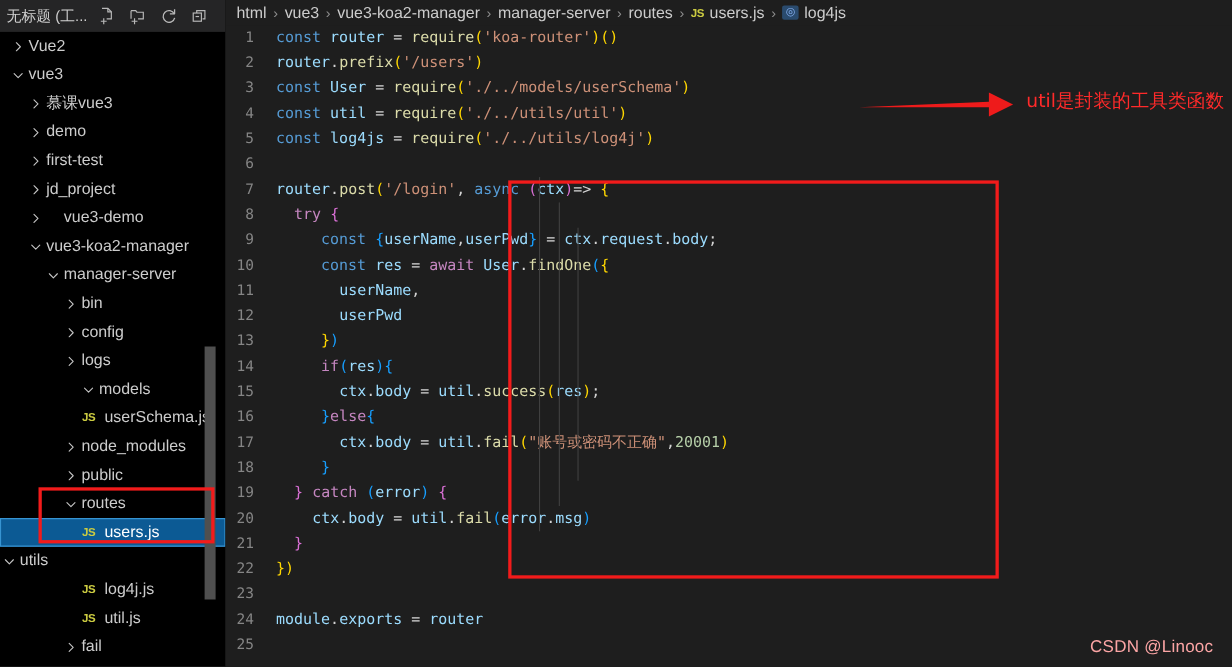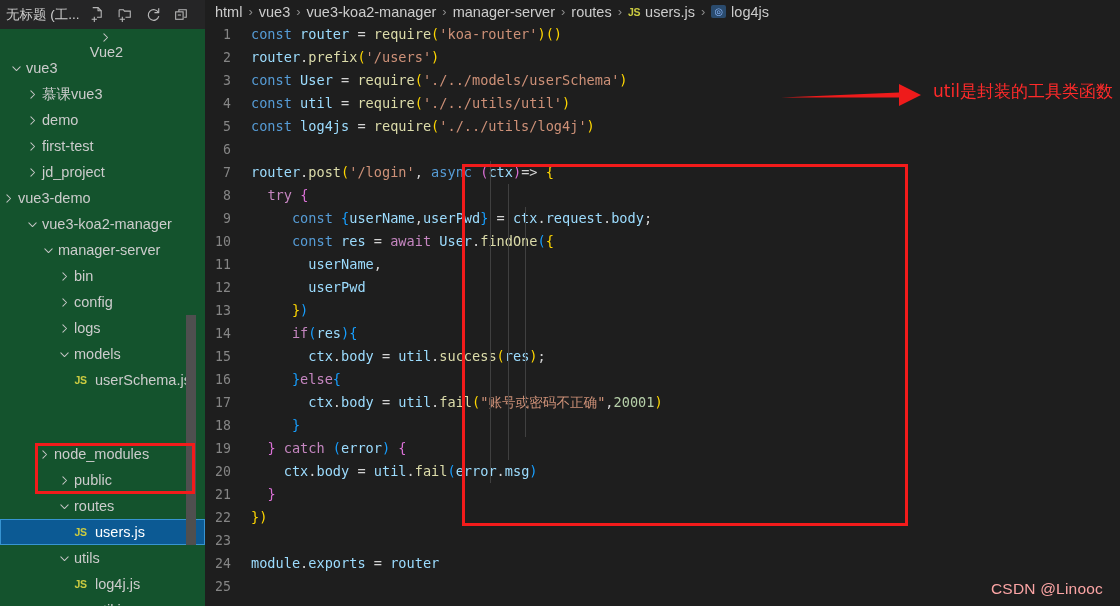--- a/index.html
+++ b/index.html
@@ -6,21 +6,21 @@
   html,body { width:1120px; height:606px; overflow:hidden; background:#1e1e1e; }
   body {
     font-family: "Liberation Sans", "DejaVu Sans", sans-serif;
     color:#cccccc;
     -webkit-font-smoothing:antialiased;
   }
   .app { position:relative; width:1120px; height:606px; display:flex; background:#1e1e1e; }
 
   
   .sidebar {
-    width:205px; height:606px; background:#14532d;
+    width:205px; height:606px; background:#000000;
     position:relative; overflow:hidden; flex:0 0 205px;
   }
   .sb-header {
     height:29px; display:flex; align-items:center;
     padding-left:6px; background:#252526;
   }
   .sb-title {
     font-size:13.5px; color:#cfcfcf; white-space:nowrap;
     letter-spacing:0px; flex:0 0 auto;
   }
@@ -163,21 +163,21 @@
           <svg width="17" height="17" viewBox="0 0 16 16" fill="none" stroke="#c5c5c5" stroke-width="1">
             <rect x="2.5" y="5.5" width="7" height="7"></rect>
             <path d="M5.5 5.5v-2h7v7h-2"></path>
             <path d="M4.5 8.5h3"></path>
           </svg>
         </span>
       </div>
     </div>
 
     <div class="tree">
-        <div class="row" style="padding-left: 8px; flex-direction: column;">
+        <div class="row" style="padding-left: 8px;">
           <span class="twisty">
             <svg width="13" height="13" viewBox="0 0 16 16" fill="none">
               <path d="M6 3.5 L10.5 8 L6 12.5" stroke="#c5c5c5" stroke-width="1.25" stroke-linecap="round" stroke-linejoin="round"></path>
             </svg>
           </span>
           <span class="lbl">Vue2</span>
         </div>
         <div class="row" style="padding-left: 8px;">
           <span class="twisty">
             <svg width="13" height="13" viewBox="0 0 16 16" fill="none">
@@ -211,21 +211,21 @@
           <span class="lbl">first-test</span>
         </div>
         <div class="row" style="padding-left: 24px; text-align: center;">
           <span class="twisty">
             <svg width="13" height="13" viewBox="0 0 16 16" fill="none">
               <path d="M6 3.5 L10.5 8 L6 12.5" stroke="#c5c5c5" stroke-width="1.25" stroke-linecap="round" stroke-linejoin="round"></path>
             </svg>
           </span>
           <span class="lbl">jd_project</span>
         </div>
-        <div class="row" style="">
+        <div class="row" style="padding-left: 24px; gap: 16px;">
           <span class="twisty">
             <svg width="13" height="13" viewBox="0 0 16 16" fill="none">
               <path d="M6 3.5 L10.5 8 L6 12.5" stroke="#c5c5c5" stroke-width="1.25" stroke-linecap="round" stroke-linejoin="round"></path>
             </svg>
           </span>
           <span class="lbl">vue3-demo</span>
         </div>
         <div class="row" style="padding-left: 24px;">
           <span class="twisty">
             <svg width="13" height="13" viewBox="0 0 16 16" fill="none">
@@ -259,33 +259,33 @@
           <span class="lbl">config</span>
         </div>
         <div class="row" style="padding-left: 56px;">
           <span class="twisty">
             <svg width="13" height="13" viewBox="0 0 16 16" fill="none">
               <path d="M6 3.5 L10.5 8 L6 12.5" stroke="#c5c5c5" stroke-width="1.25" stroke-linecap="round" stroke-linejoin="round"></path>
             </svg>
           </span>
           <span class="lbl">logs</span>
         </div>
-        <div class="row" style="padding-left: 56px;">
+        <div class="row" style="padding-left: 56px; margin-left: 16px;">
           <span class="twisty">
             <svg width="13" height="13" viewBox="0 0 16 16" fill="none">
               <path d="M3.5 6 L8 10.5 L12.5 6" stroke="#c5c5c5" stroke-width="1.25" stroke-linecap="round" stroke-linejoin="round"></path>
             </svg>
           </span>
           <span class="lbl">models</span>
         </div>
         <div class="row" style="padding-left: 72px;">
           <span class="jsico">JS</span>
           <span class="lbl">userSchema.js</span>
         </div>
-        <div class="row" style="padding-left: 36px; margin-top: 48px;">
+        <div class="row" style="padding-left: 56px;">
           <span class="twisty">
             <svg width="13" height="13" viewBox="0 0 16 16" fill="none">
               <path d="M6 3.5 L10.5 8 L6 12.5" stroke="#c5c5c5" stroke-width="1.25" stroke-linecap="round" stroke-linejoin="round"></path>
             </svg>
           </span>
           <span class="lbl">node_modules</span>
         </div>
         <div class="row" style="padding-left: 56px;">
           <span class="twisty">
             <svg width="13" height="13" viewBox="0 0 16 16" fill="none">
@@ -299,21 +299,21 @@
             <svg width="13" height="13" viewBox="0 0 16 16" fill="none">
               <path d="M3.5 6 L8 10.5 L12.5 6" stroke="#c5c5c5" stroke-width="1.25" stroke-linecap="round" stroke-linejoin="round"></path>
             </svg>
           </span>
           <span class="lbl">routes</span>
         </div>
         <div class="row selected" style="padding-left: 72px;">
           <span class="jsico">JS</span>
           <span class="lbl">users.js</span>
         </div>
-        <div class="row" style="padding-left: 56px;">
+        <div class="row" style="">
           <span class="twisty">
             <svg width="13" height="13" viewBox="0 0 16 16" fill="none">
               <path d="M3.5 6 L8 10.5 L12.5 6" stroke="#c5c5c5" stroke-width="1.25" stroke-linecap="round" stroke-linejoin="round"></path>
             </svg>
           </span>
           <span class="lbl">utils</span>
         </div>
         <div class="row" style="padding-left: 72px;">
           <span class="jsico">JS</span>
           <span class="lbl">log4j.js</span>

